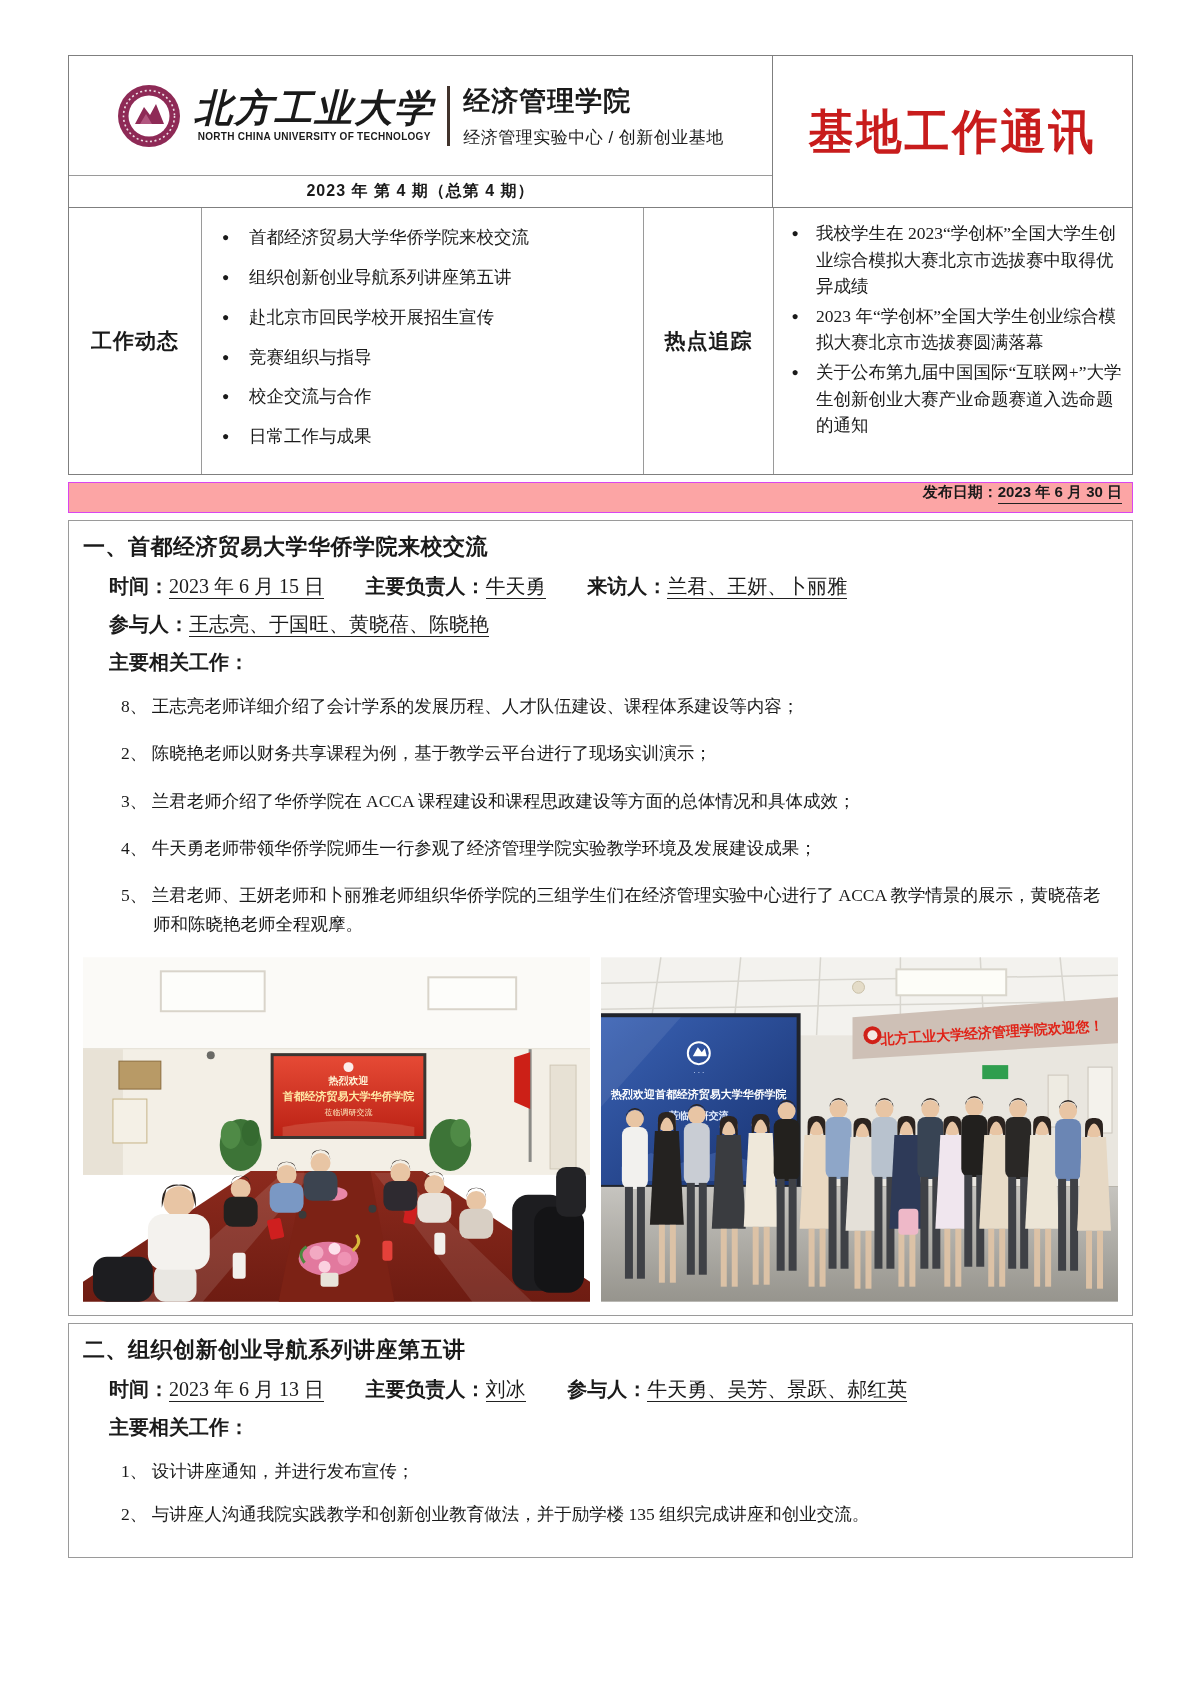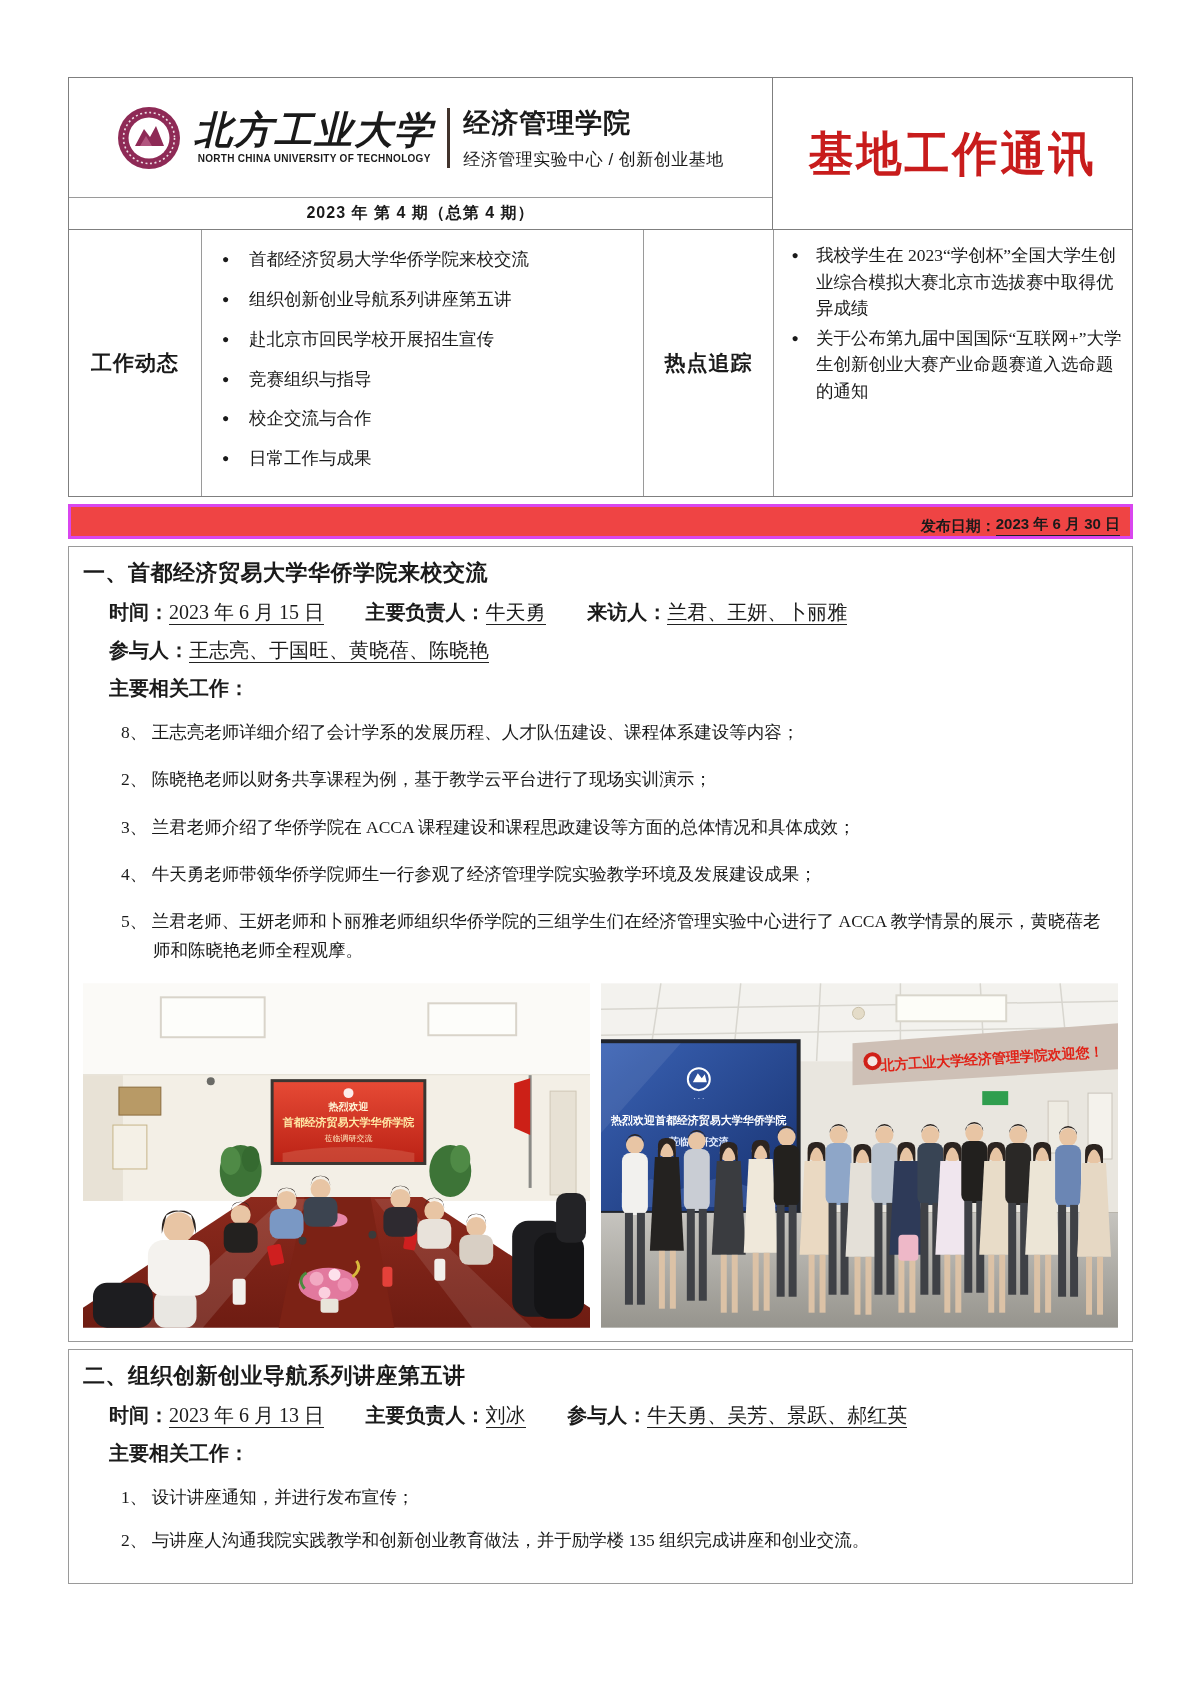--- a/index.html
+++ b/index.html
@@ -1,21 +1,21 @@
 <!DOCTYPE html>
 <html><head>
 <meta charset="utf-8">
 <style>
   html,body{margin:0;padding:0;}
   body{
     width:1200px;height:1697px;background:#ffffff;position:relative;
     font-family:"Liberation Sans",sans-serif;color:#1a1a1a;
     -webkit-font-smoothing:antialiased;
   }
-  .page{position:absolute;left:68px;top:77px;width:1065px;}
+  .page{position:absolute;left:68px;top:55px;width:1065px;}
 
   
   .hdr{display:grid;grid-template-columns:704px 359px;border:1px solid #7f7f7f;}
   .hdr-left{border-right:1px solid #7f7f7f;}
   .brand-row{height:119px;display:flex;align-items:center;justify-content:center;gap:13px;border-bottom:1px solid #9a9a9a;}
   .brand-name{display:flex;flex-direction:column;align-items:center;}
   .brand-cn{font-family:"Liberation Serif",serif;font-weight:bold;font-style:italic;font-size:38px;letter-spacing:2px;line-height:1.05;}
   .brand-en{font-size:10px;font-weight:bold;letter-spacing:.3px;margin-top:2px;text-align:center;}
   .brand-divider{width:3px;height:60px;background:#41332c;}
   .college{display:flex;flex-direction:column;justify-content:center;}
@@ -30,21 +30,21 @@
   .ovw-label{display:flex;align-items:center;justify-content:center;font-size:21px;font-weight:900;border-right:1px solid #9a9a9a;letter-spacing:1px;}
   .ovw-list{border-right:1px solid #9a9a9a;padding:17px 6px 10px 0;}
   .ovw-list.last{border-right:none;padding-top:12px;}
   ul.blist{list-style:none;margin:0;padding:0;font-family:"Liberation Serif",serif;font-size:17.5px;}
   ul.blist li{display:flex;line-height:1.42;margin-bottom:15px;}
   ul.blist li::before{content:"●";font-size:12px;flex:0 0 47px;text-align:center;padding-top:4px;}
   ul.blist.tight li{line-height:1.52;margin-bottom:3px;}
   ul.blist.tight li::before{flex:0 0 42px;}
 
   
-  .release{margin-top:7px;border:3px solid #d946ef;background:#ef4444;height:29px;display:flex;align-items:flex-end;justify-content:flex-end;padding-right:10px;font-size:15px;font-weight:bold;}
+  .release{margin-top:7px;border:1px solid #d946ef;background:#fca5a5;height:29px;display:flex;align-items:flex-start;justify-content:flex-end;padding-right:10px;font-size:15px;font-weight:bold;}
   .release .date{border-bottom:1.5px solid #222;padding-bottom:1px;}
 
   
   .secbox{margin-top:7px;border:1px solid #9a9a9a;padding:11px 14px 13px;}
   .sec-title{font-size:22px;font-weight:900;letter-spacing:.5px;}
   .meta{margin:11px 0 0 26px;font-size:20px;}
   .meta b{font-weight:900;}
   .meta .val{font-family:"Liberation Serif",serif;border-bottom:1.5px solid #222;padding-bottom:1px;}
   .meta .gap{display:inline-block;width:36px;}
   .work-hdr{margin:11px 0 0 26px;font-size:20px;font-weight:900;}
@@ -99,20 +99,21 @@
         <li>赴北京市回民学校开展招生宣传</li>
         <li>竞赛组织与指导</li>
         <li>校企交流与合作</li>
         <li>日常工作与成果</li>
       </ul>
     </div>
     <div class="ovw-label">热点追踪</div>
     <div class="ovw-list last">
       <ul class="blist tight">
         <li>我校学生在 2023“学创杯”全国大学生创业综合模拟大赛北京市选拔赛中取得优异成绩</li>
+        <li>2023 年“学创杯”全国大学生创业综合模拟大赛北京市选拔赛圆满落幕</li>
         <li>关于公布第九届中国国际“互联网+”大学生创新创业大赛产业命题赛道入选命题的通知</li>
       </ul>
     </div>
   </div>
 
   <div class="release">
     <span>发布日期：</span>
       <span class="date">2023 年 6 月 30 日</span>
   </div>
 

